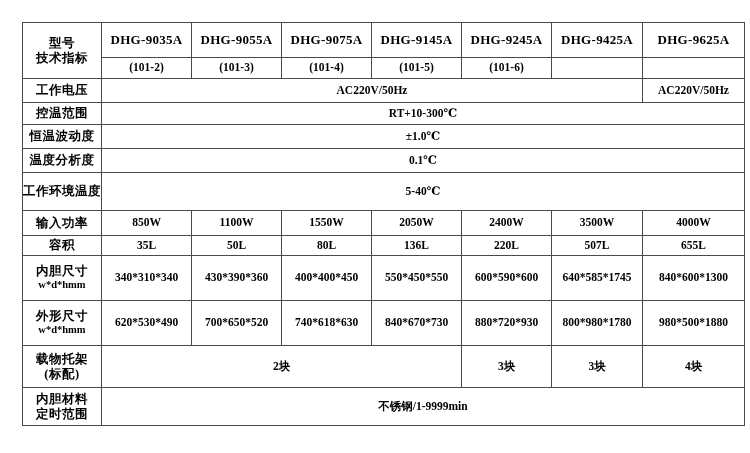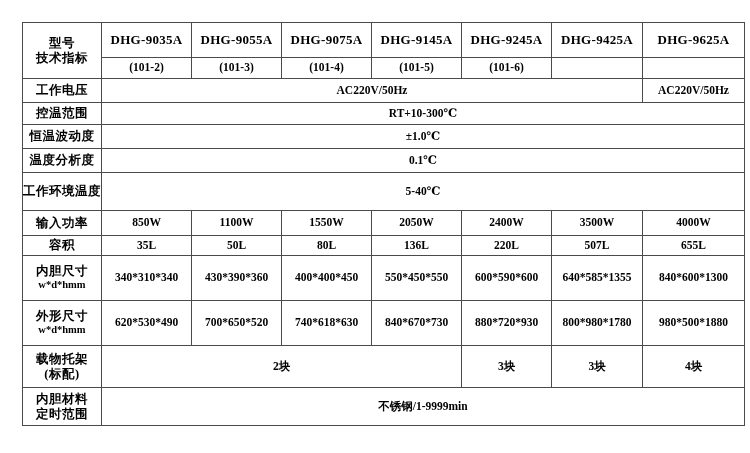--- a/index.html
+++ b/index.html
@@ -147,21 +147,21 @@
     <tr class="r-inner">
       <td class="zh two-line">
         <span>内胆尺寸</span>
         <span class="unit">w*d*hmm</span>
       </td>
       <td class="val">340*310*340</td>
       <td class="val">430*390*360</td>
       <td class="val">400*400*450</td>
       <td class="val">550*450*550</td>
       <td class="val">600*590*600</td>
-      <td class="val">640*585*1355</td>
+      <td class="val">640*585*1745</td>
       <td class="val">840*600*1300</td>
     </tr>
 
     <tr class="r-outer">
       <td class="zh two-line">
         <span>外形尺寸</span>
         <span class="unit">w*d*hmm</span>
       </td>
       <td class="val">620*530*490</td>
       <td class="val">700*650*520</td>

